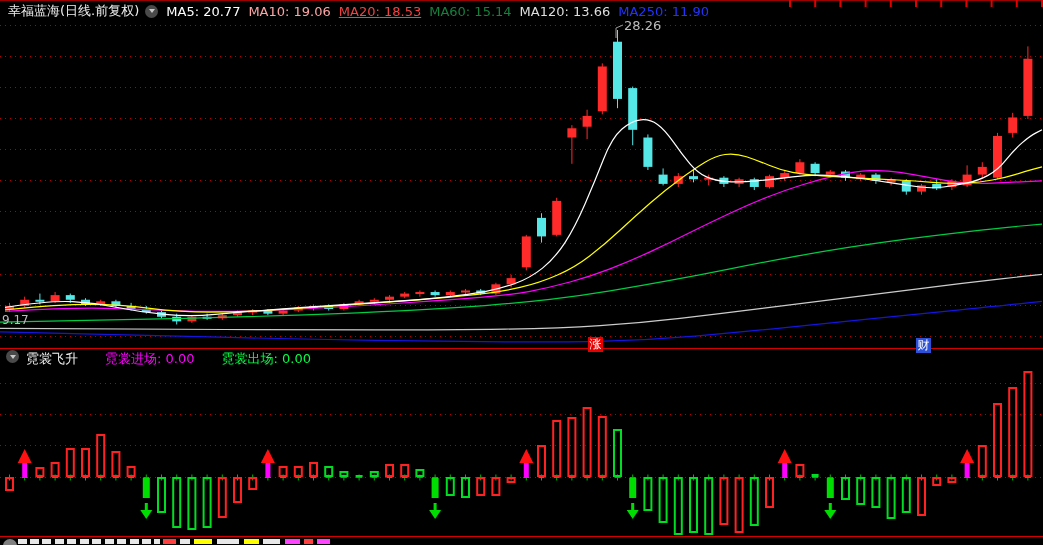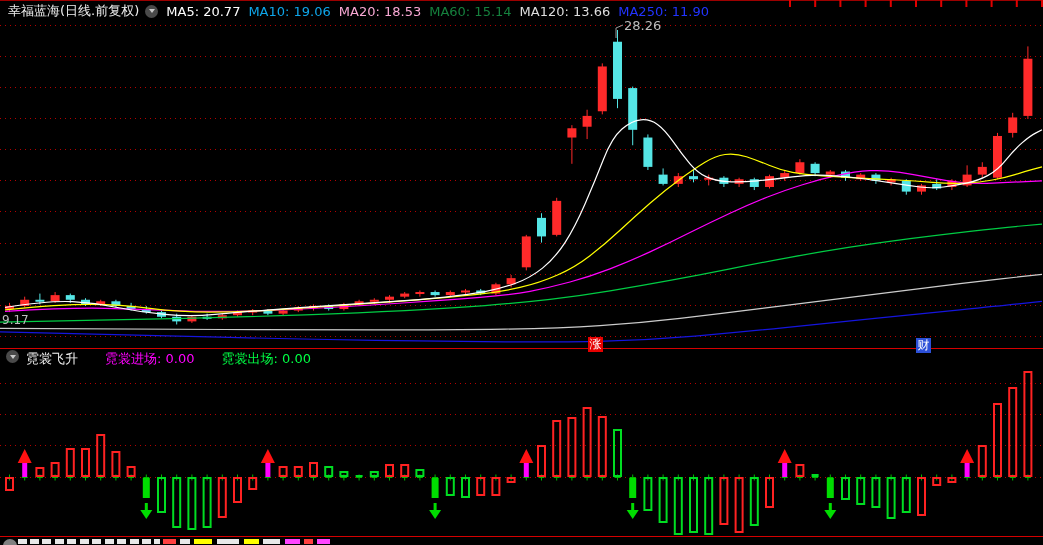--- a/index.html
+++ b/index.html
@@ -445,22 +445,22 @@
       <rect x="317" y="539" width="13" height="5" fill="#ff44ff"></rect>
       <circle cx="10" cy="546" r="7" fill="#808080"></circle>
     </svg>
 
   <div class="header">
     <span class="title">幸福蓝海(日线.前复权)</span>
     <span class="circle-icon">
         <b></b>
       </span>
     <span class="ma-item" style="color: rgb(255, 255, 255);"><span>MA5:</span> <span>20.77</span></span>
-    <span class="ma-item" style="color: #0ea5e9;"><span>MA10:</span> <span>19.06</span></span>
-    <span class="ma-item" style="color: #f9a8d4;"><span>MA20:</span> <span>18.53</span></span>
+    <span class="ma-item" style="color: #fca5a5;"><span>MA10:</span> <span>19.06</span></span>
+    <span class="ma-item" style="color: #ef4444; text-decoration: underline;"><span>MA20:</span> <span>18.53</span></span>
     <span class="ma-item" style="color: #15803d;"><span>MA60:</span> <span>15.14</span></span>
     <span class="ma-item" style="color: rgb(221, 221, 221);"><span>MA120:</span> <span>13.66</span></span>
     <span class="ma-item" style="color: rgb(34, 51, 255);"><span>MA250:</span> <span>11.90</span></span>
   </div>
 
   <span class="anno anno-high">28.26</span>
   <span class="anno anno-low">9.17</span>
 
   <div class="badge badge-zhang" style="background: rgb(230, 0, 0);">涨</div>
   <div class="badge badge-cai" style="background: rgb(44, 80, 216);">财</div>

